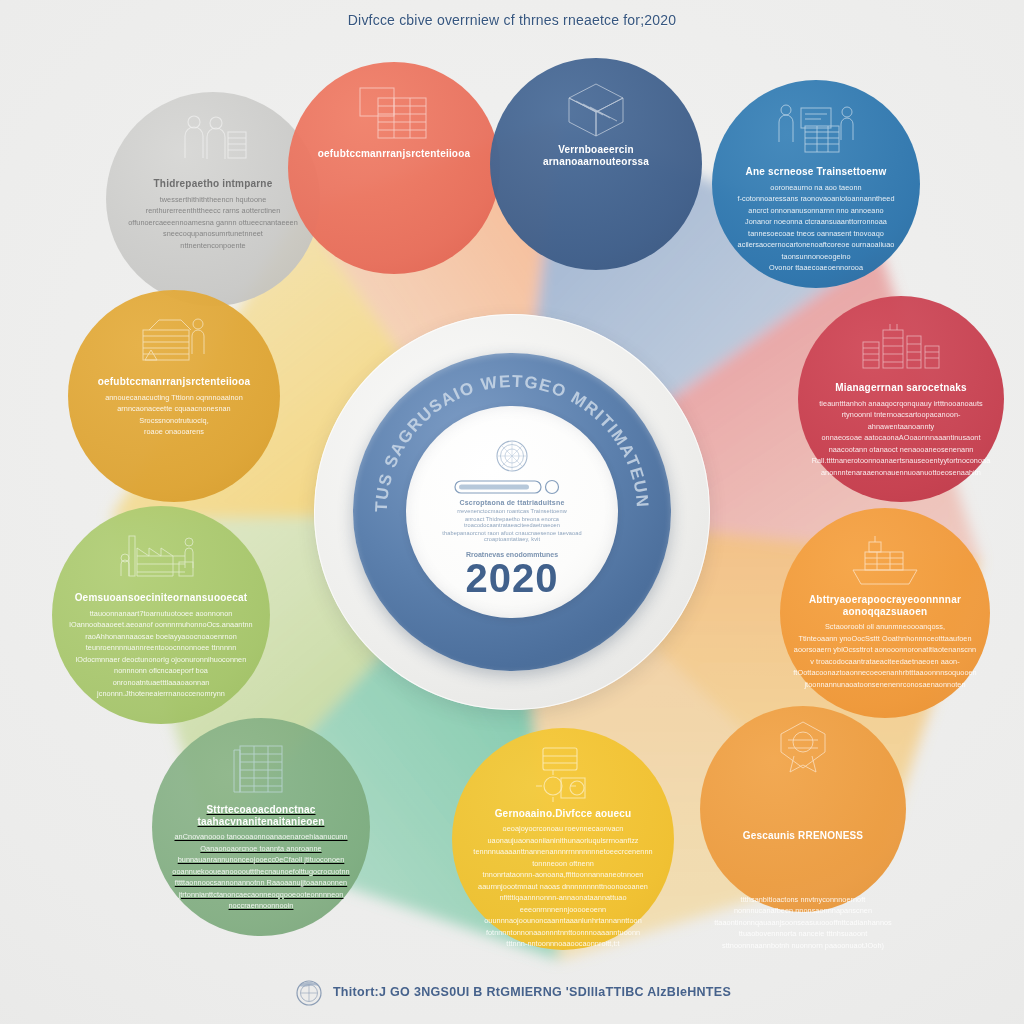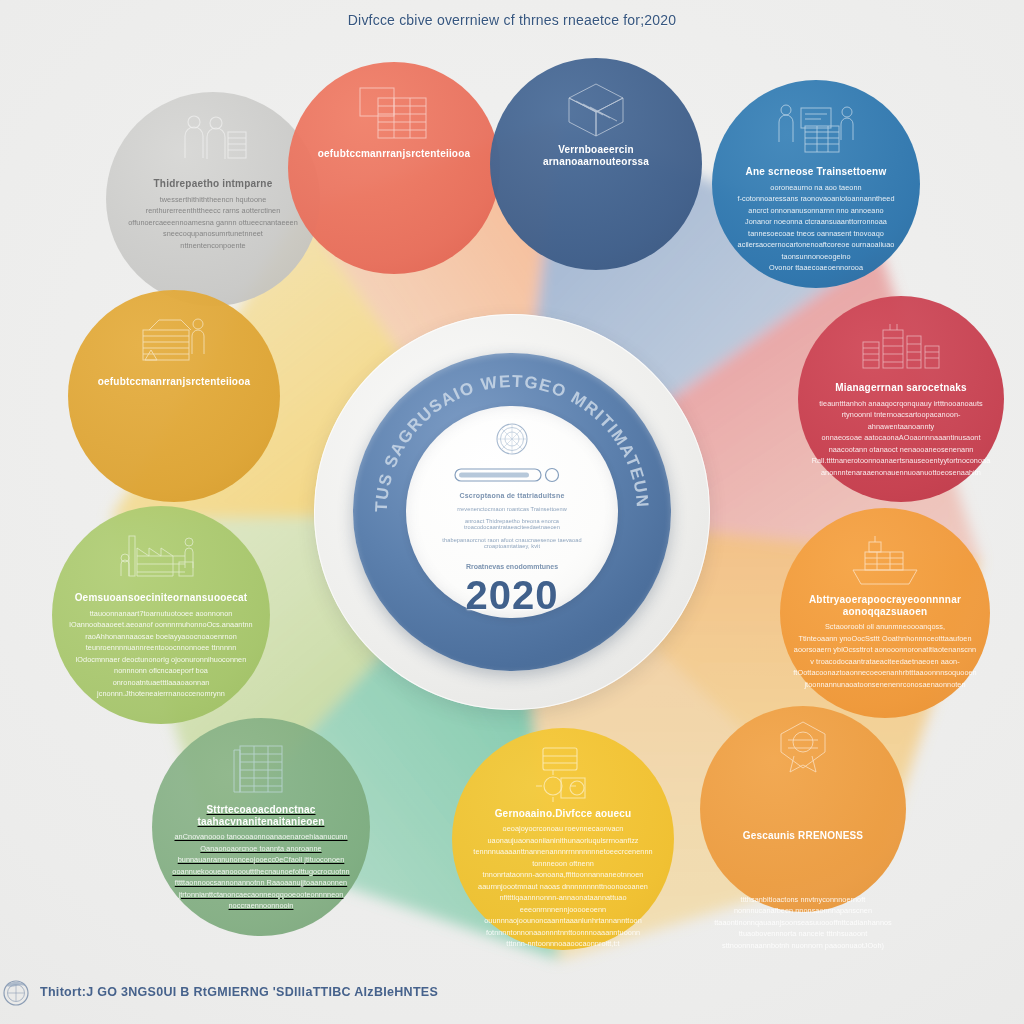--- a/index.html
+++ b/index.html
@@ -56,21 +56,21 @@
     fill:#cfdcea;font-family:"Liberation Sans",sans-serif;
     font-size:17px;font-weight:bold;letter-spacing:1.4px;
     opacity:.82;
   }
   .hub-ring-text .alt{fill:#d6c49a;font-size:14px;letter-spacing:2px;opacity:.8;}
   .hub-core{
     position:absolute;left:50%;top:50%;transform:translate(-50%,-50%);
     width:212px;height:212px;border-radius:50%;
     background:radial-gradient(circle at 40% 30%, #ffffff 0%, #fcfcfb 62%, #f2f2f0 100%);
     box-shadow:inset 0 0 14px rgba(90,100,120,.12), 0 2px 7px rgba(50,60,80,.14);
-    display:flex;flex-direction:column;align-items:center;justify-content:space-between;
+    display:flex;flex-direction:column;align-items:center;justify-content:center;
     padding-top:16px;box-sizing:border-box;
   }
   .seal{opacity:.55;}
   .hub-bar{margin-top:5px;opacity:.75;}
   .hub-core .lbl{
     font-size:7px;font-weight:bold;color:#7b93b0;letter-spacing:.2px;
     margin-top:3px;text-align:center;filter:blur(.25px);
   }
   .hub-core .ln{
     font-size:5.6px;color:#8ea4bd;letter-spacing:.1px;margin-top:2px;
@@ -98,21 +98,21 @@
   }
   .bub .bbody{
     font-size:7.3px;line-height:1.58;text-align:center;margin-top:4px;
     filter:blur(.4px);letter-spacing:.05px;
   }
   .light .btitle{color:#ffffff;}  .light .bbody{color:rgba(255,255,255,.88);}
   .dark  .btitle{color:#6e6e6e;}  .dark  .bbody{color:rgba(120,120,120,.85);}
 
   .footer{
     position:absolute;left:0;right:0;bottom:16px;z-index:40;
-    display:flex;align-items:center;gap:8px;
+    display:flex;align-items:center;justify-content:center;gap:8px;
   }
   .footer .ftext{
     font-size:12.5px;font-weight:bold;color:#46628c;letter-spacing:.3px;
     filter:blur(.35px);
   }
   .footer .flogo{opacity:.6;}
 </style>
 </head>
 <body>
 
@@ -308,20 +308,24 @@
           <rect x="8" y="18" width="46" height="30"></rect>
           <path d="M8 24h46M8 30h46M8 36h46M8 42h46"></path>
           <path d="M14 18l10-10h22l10 10"></path>
           <circle cx="63" cy="12" r="5"></circle>
             <path d="M57 42V24a6 6 0 0 1 12 0v18"></path>
           <path d="M10 48l6-10 6 10z"></path>
         </g>
       </svg>
     </div>
     <div class="btitle">oefubtccmanrranjsrctenteiiooa</div>
+    <div class="bbody" style="white-space:pre-line">annouecanacucting Tttionn oqnnnoaainon
+arnncaonaceette cquaacnonesnan
+Srocssnonotrutuociq,
+roaoe onaooarens</div>
   </div>
 
   <div class="bub light" style="left:798px;top:296px;width:206px;height:206px;
               background:radial-gradient(circle at 36% 26%, rgba(209,77,92,.95) 0%, rgba(197,60,76,.95) 70%, rgba(186,52,68,.95) 100%);">
     <div class="bico">
       <svg width="84" height="58" viewBox="0 0 84 58">
         <g fill="none" stroke="#ffffff" stroke-opacity=".78" stroke-width=".9">
           <rect x="4" y="22" width="16" height="26"></rect>
             <path d="M4 28h16M4 34h16M4 40h16"></path>
           <rect x="24" y="10" width="20" height="38"></rect>

